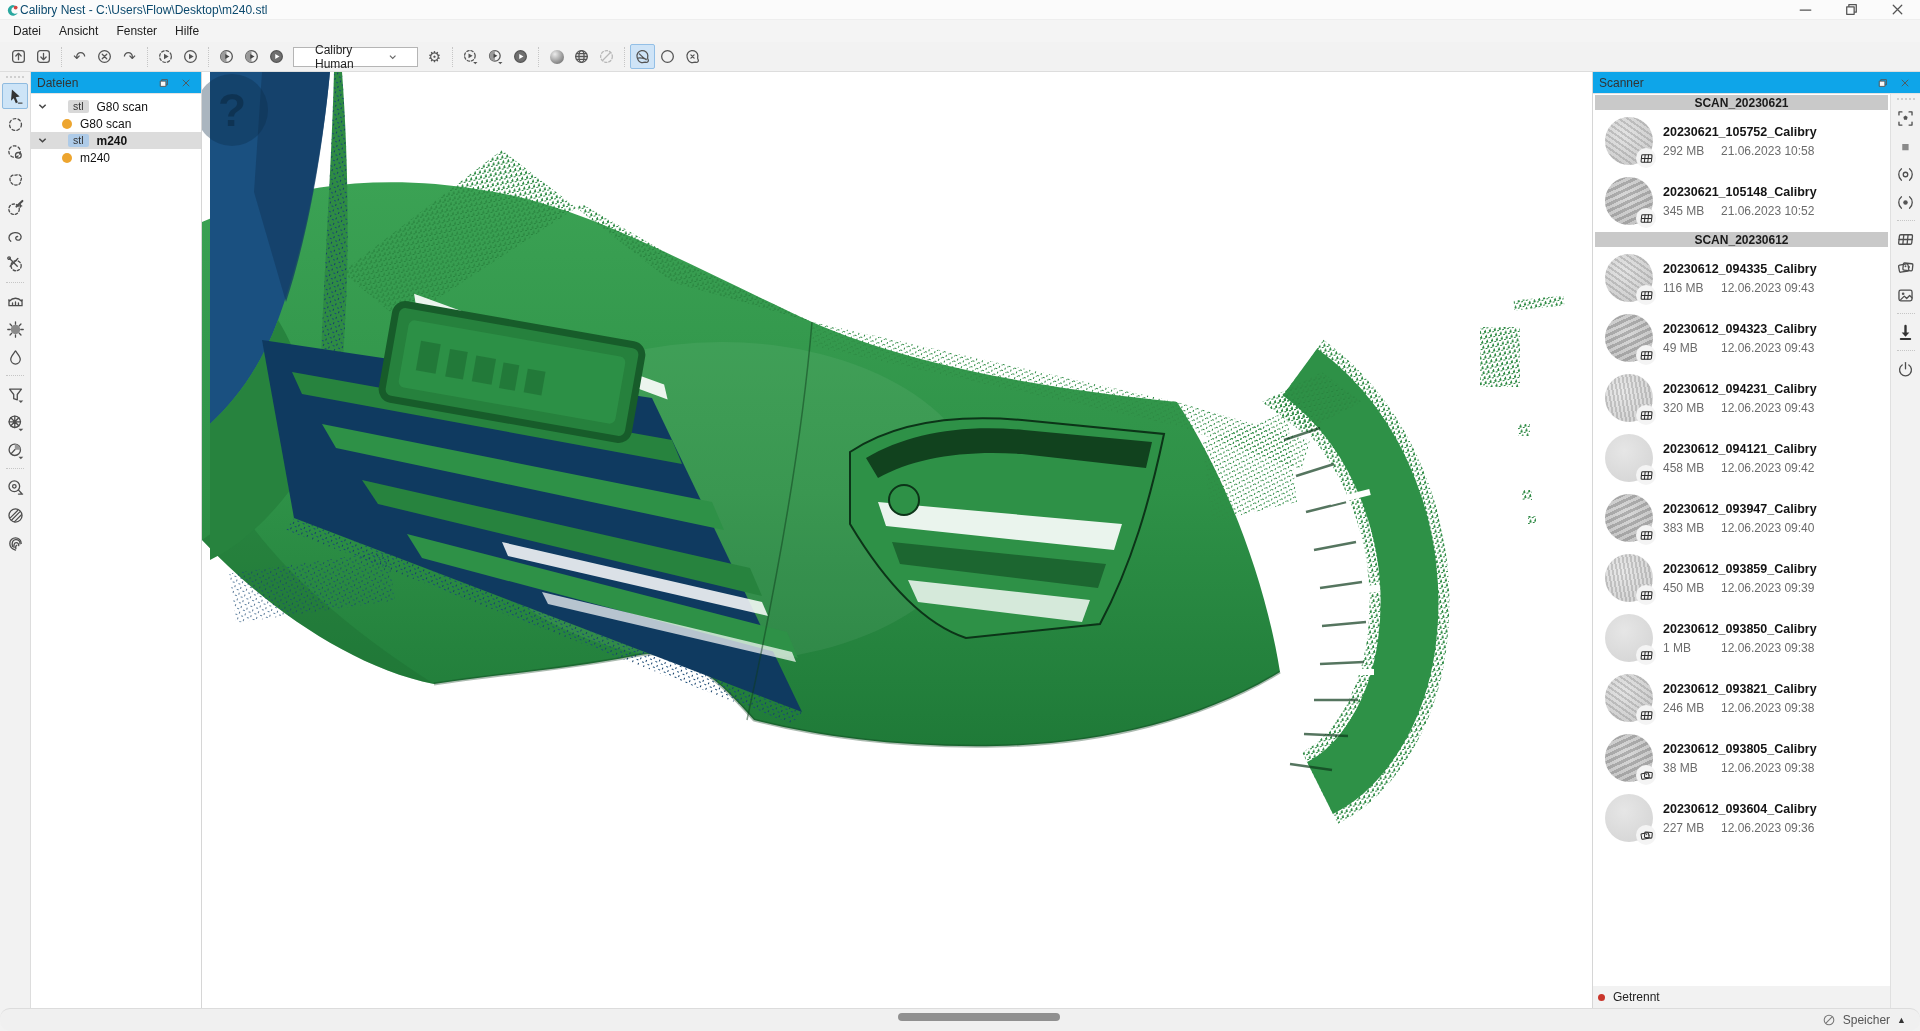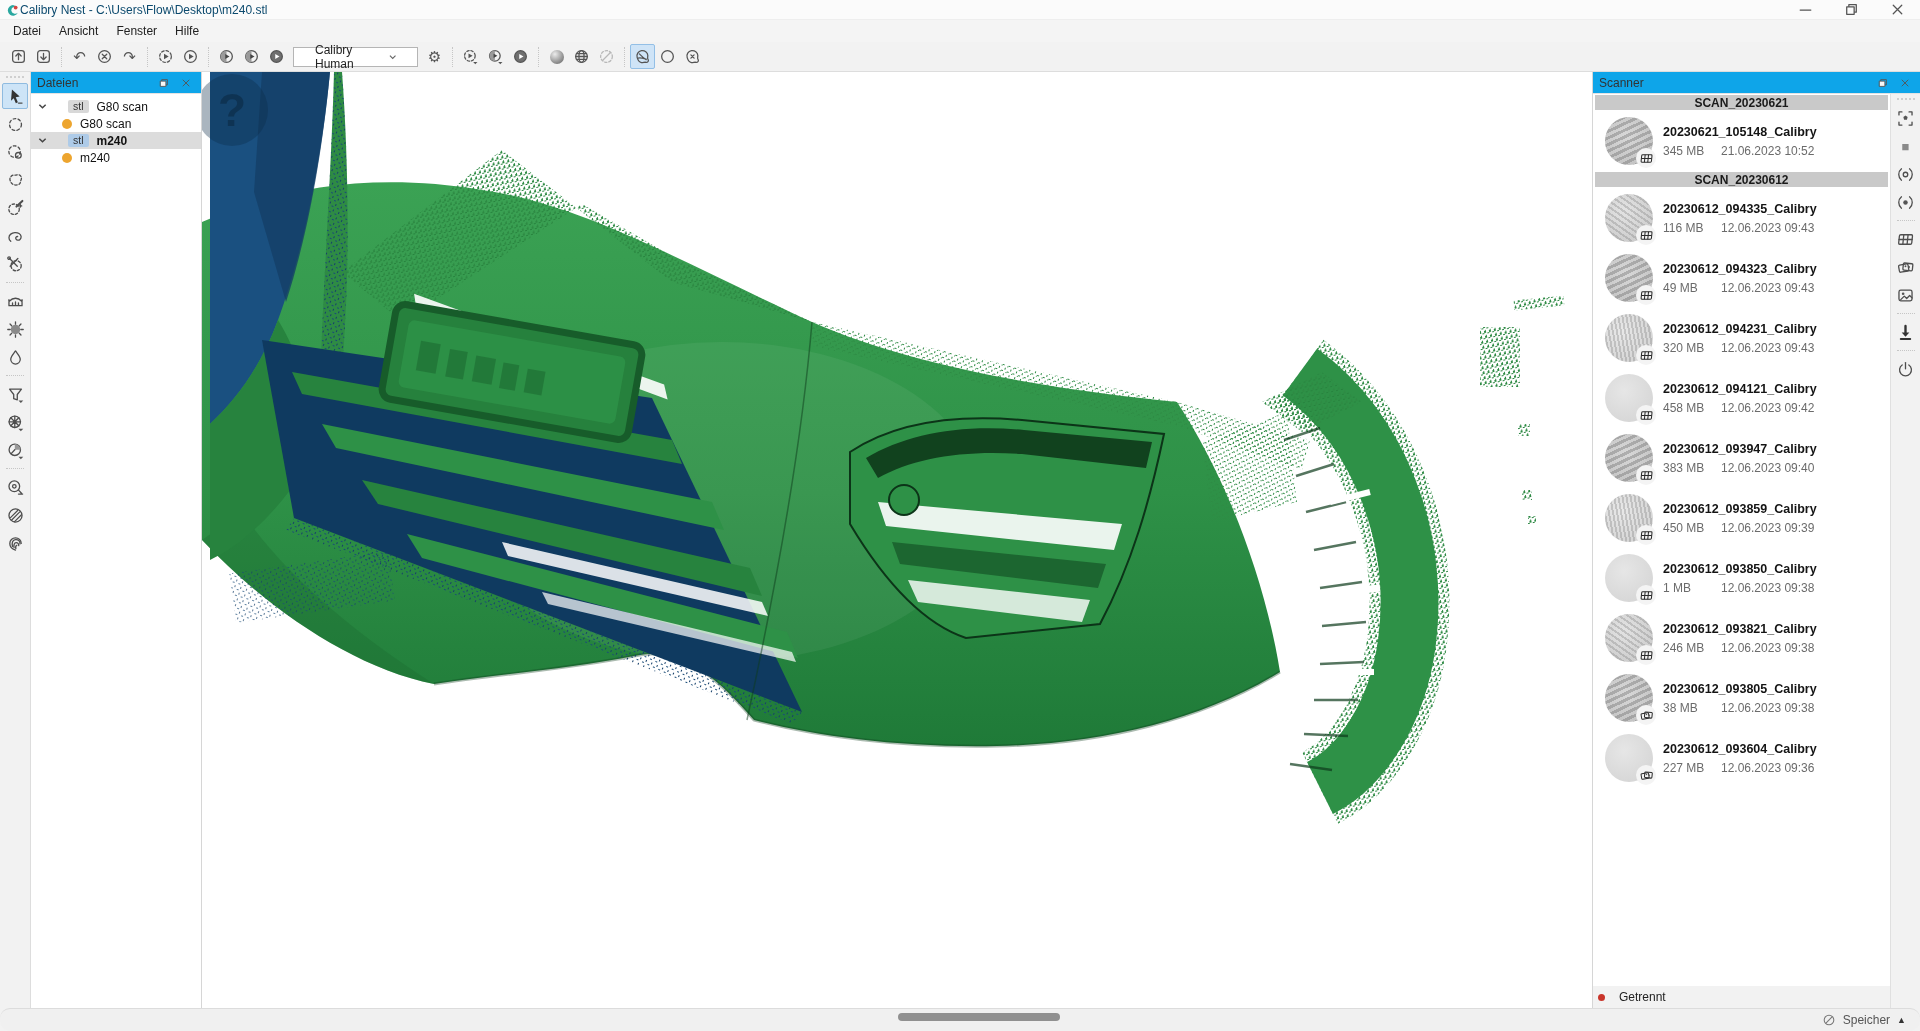--- a/index.html
+++ b/index.html
@@ -68,21 +68,21 @@
   .tone-a { background:repeating-linear-gradient(35deg, rgba(120,120,120,.30) 0 2px, transparent 2px 5px), radial-gradient(circle at 40% 35%, #e3e3e3, #c6c6c6); }
   .tone-b { background:repeating-linear-gradient(-25deg, rgba(90,90,90,.32) 0 3px, transparent 3px 6px), radial-gradient(circle at 45% 40%, #d8d8d8, #bdbdbd); }
   .tone-c { background:repeating-linear-gradient(80deg, rgba(100,100,100,.26) 0 2px, transparent 2px 4px), radial-gradient(circle at 35% 35%, #e8e8e8, #cfcfcf); }
   .tone-d { background:radial-gradient(circle at 40% 35%, #e6e6e6, #d2d2d2); }
   .thumb .tbadge { position:absolute; right:-3px; bottom:-3px; width:20px; height:20px; border-radius:50%; background:#f4f4f4; display:flex; align-items:center; justify-content:center; }
   .thumb .tbadge svg { width:15px; height:15px; stroke:#2b2b2b; fill:none; stroke-width:1.1; }
   .entry .txt { display:flex; flex-direction:column; gap:5px; }
   .entry .nm { font-weight:600; color:#141414; font-size:12.5px; }
   .entry .meta { color:#6b6b6b; display:flex; }
   .entry .meta .sz { min-width:58px; }
-  .scan-footer { height:22px; display:flex; align-items:center; gap:14px; padding-left:5px; background:#f2f2f2; }
+  .scan-footer { height:22px; display:flex; align-items:center; gap:8px; padding-left:5px; background:#f2f2f2; }
   .scan-footer .sdot { width:7px; height:7px; border-radius:50%; }
   .scan-footer .stxt { color:#222; }
   .scan-rail { width:30px; background:#f2f2f2; border-left:1px solid #e0e0e0; display:flex; flex-direction:column; align-items:center; padding-top:2px; }
 
   
   .statusbar { height:23px; background:#f0f0f0; border-top:1px solid #dcdcdc; position:relative; display:flex; align-items:center; justify-content:flex-end; padding-right:14px; gap:7px;border-radius:10px; }
   .hscroll-thumb { position:absolute; left:898px; top:4px; width:162px; height:8px; background:#909090; border-radius:4px; }
   .statusbar svg { width:14px; height:14px; stroke:#777; fill:none; stroke-width:1.2; }
   .statusbar .mem { color:#555; }
   .statusbar .caret { font-size:9px; color:#333; }
@@ -522,20 +522,39 @@
         </div>
     </div>
     <div class="scanner-body">
       <div class="scan-col">
         <div class="scan-list">
 
             <div class="grp-hdr">
               <span>SCAN_20230621</span>
             </div>
 
+            <div class="entry">
+              <div class="thumb tone-a">
+                <span class="tbadge">
+                  <svg viewBox="0 0 16 16">
+                    <g transform="skewX(-6)">
+                      <rect x="3.4" y="4" width="11" height="8" rx="1"></rect>
+                      <path d="M7 4v8M10.6 4v8M3.4 8h11"></path>
+                    </g>
+                  </svg>
+                </span>
+              </div>
+              <div class="txt">
+                <span class="nm">20230621_105752_Calibry</span>
+                <span class="meta">
+                  <span class="sz">292 MB</span>
+                  <span class="dt">21.06.2023 10:58</span>
+                </span>
+              </div>
+            </div>
 
             <div class="entry">
               <div class="thumb tone-b">
                 <span class="tbadge">
                   <svg viewBox="0 0 16 16">
                     <g transform="skewX(-6)">
                       <rect x="3.4" y="4" width="11" height="8" rx="1"></rect>
                       <path d="M7 4v8M10.6 4v8M3.4 8h11"></path>
                     </g>
                   </svg>

